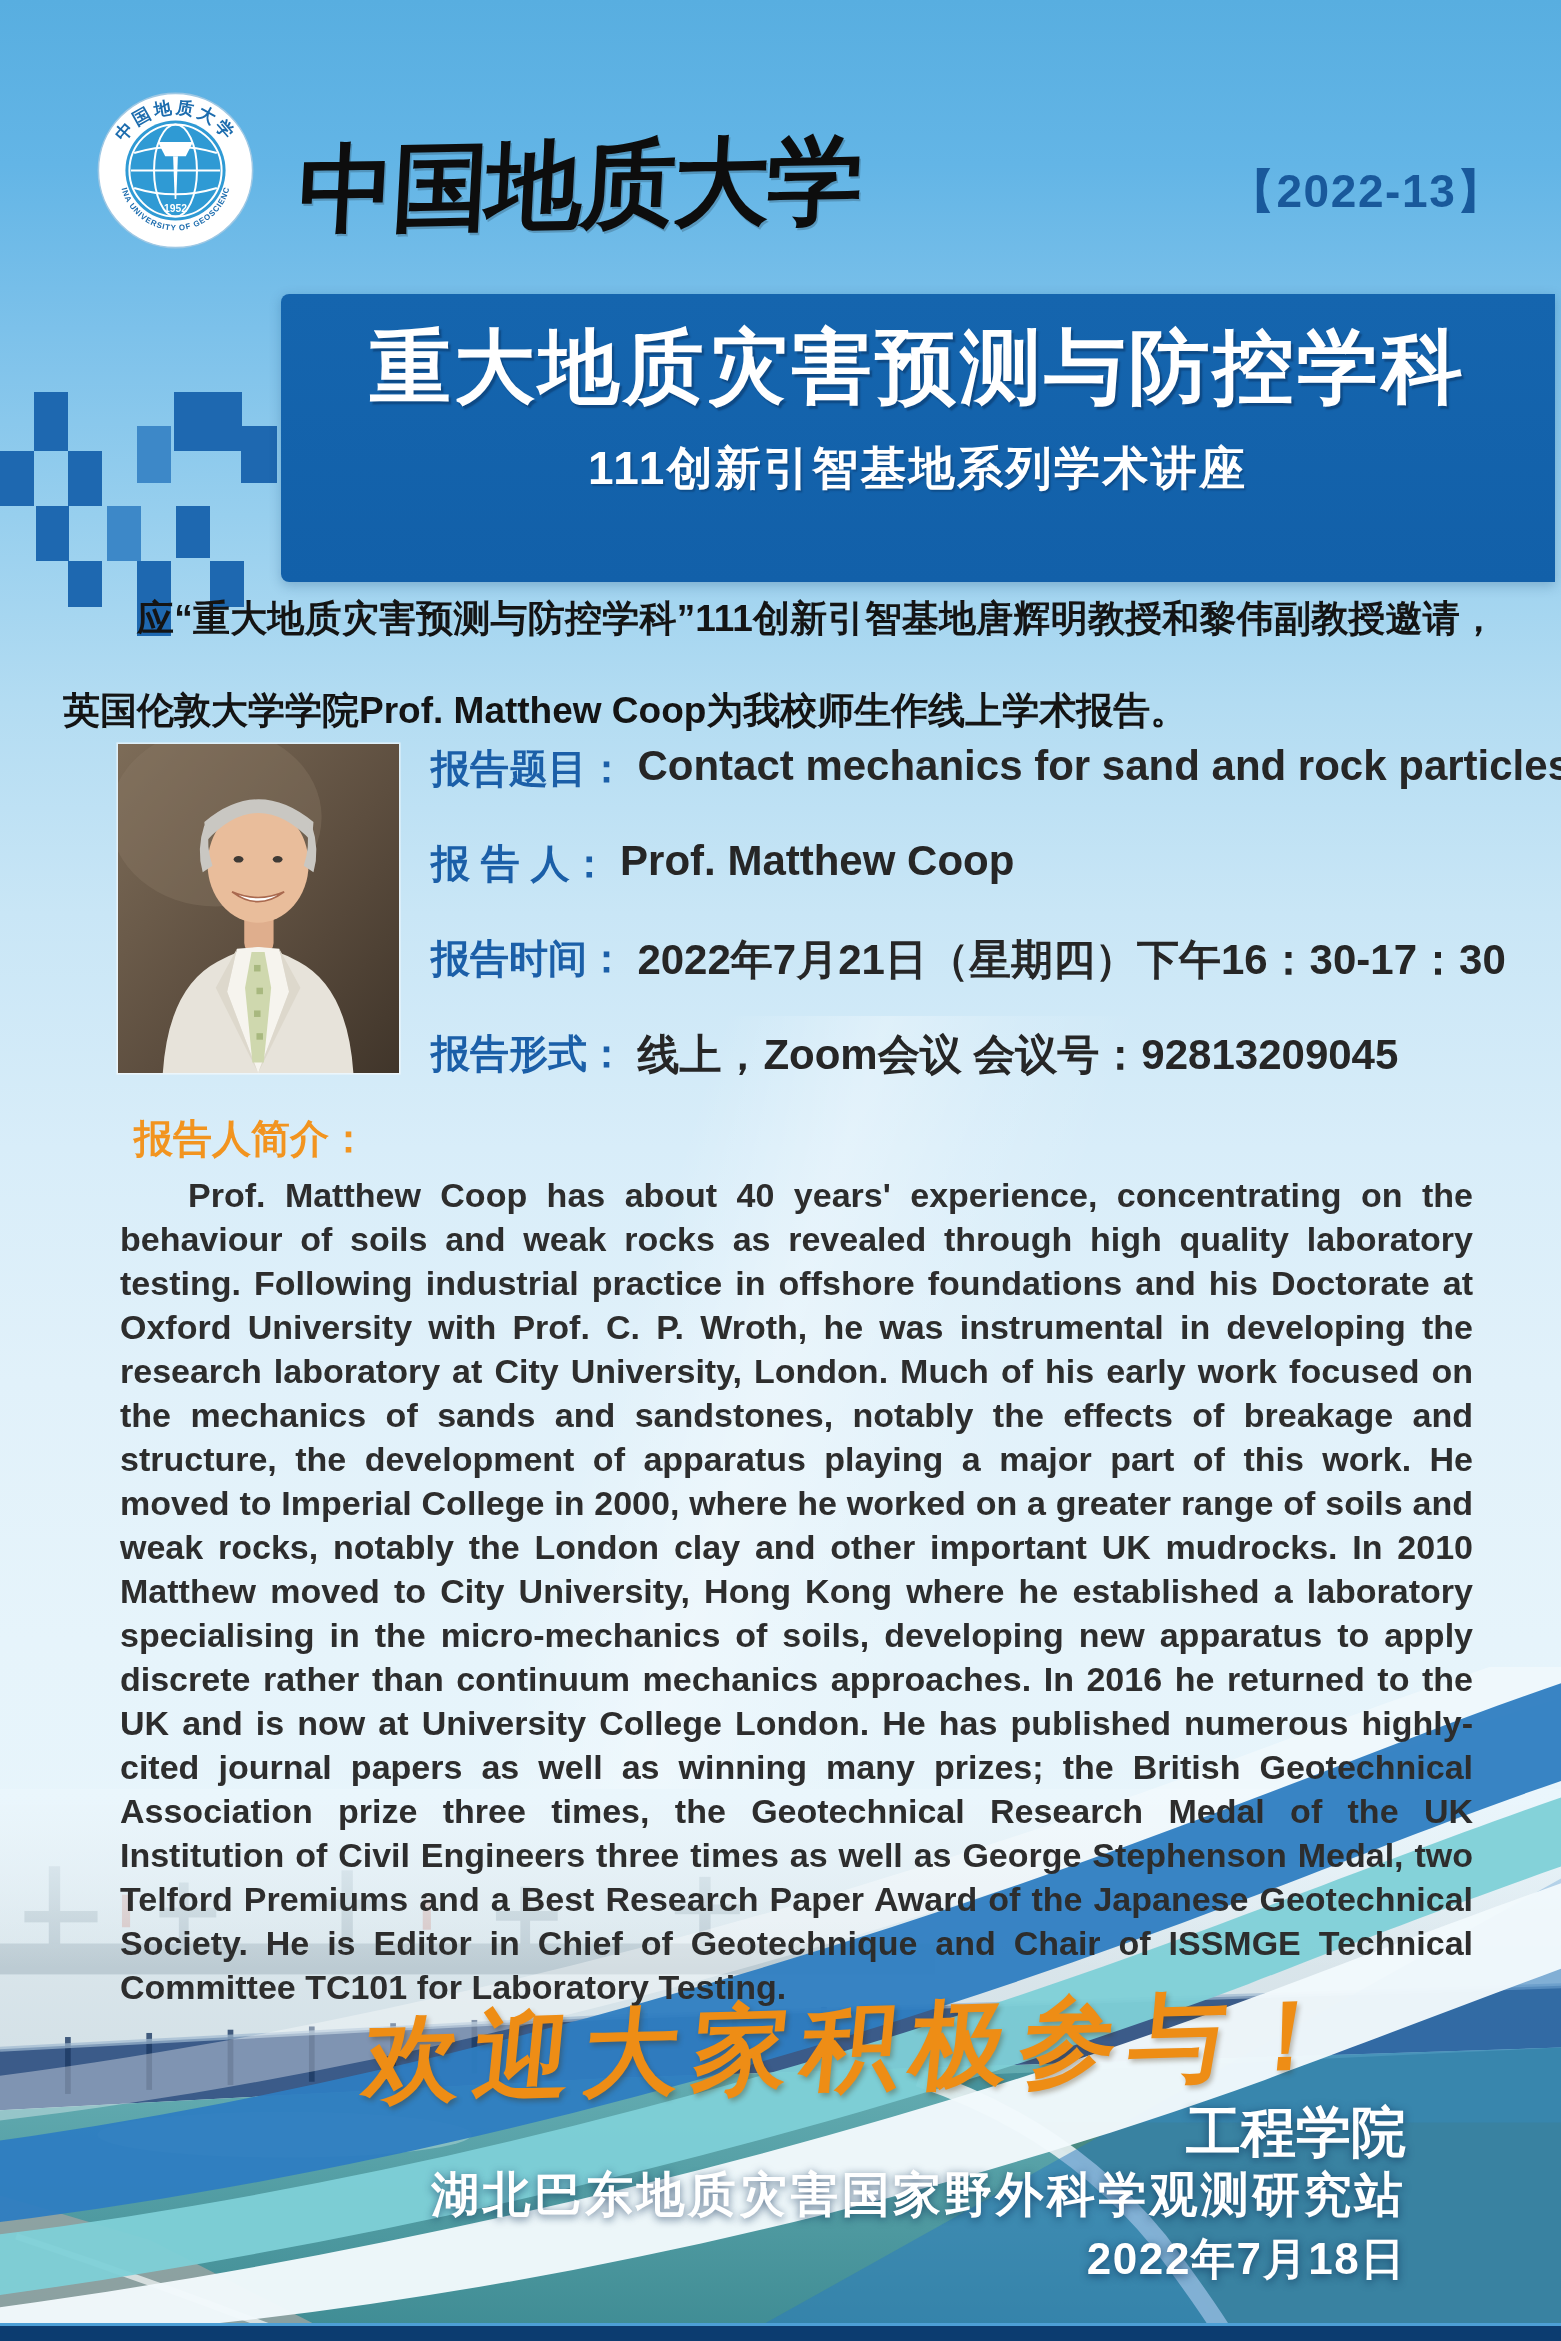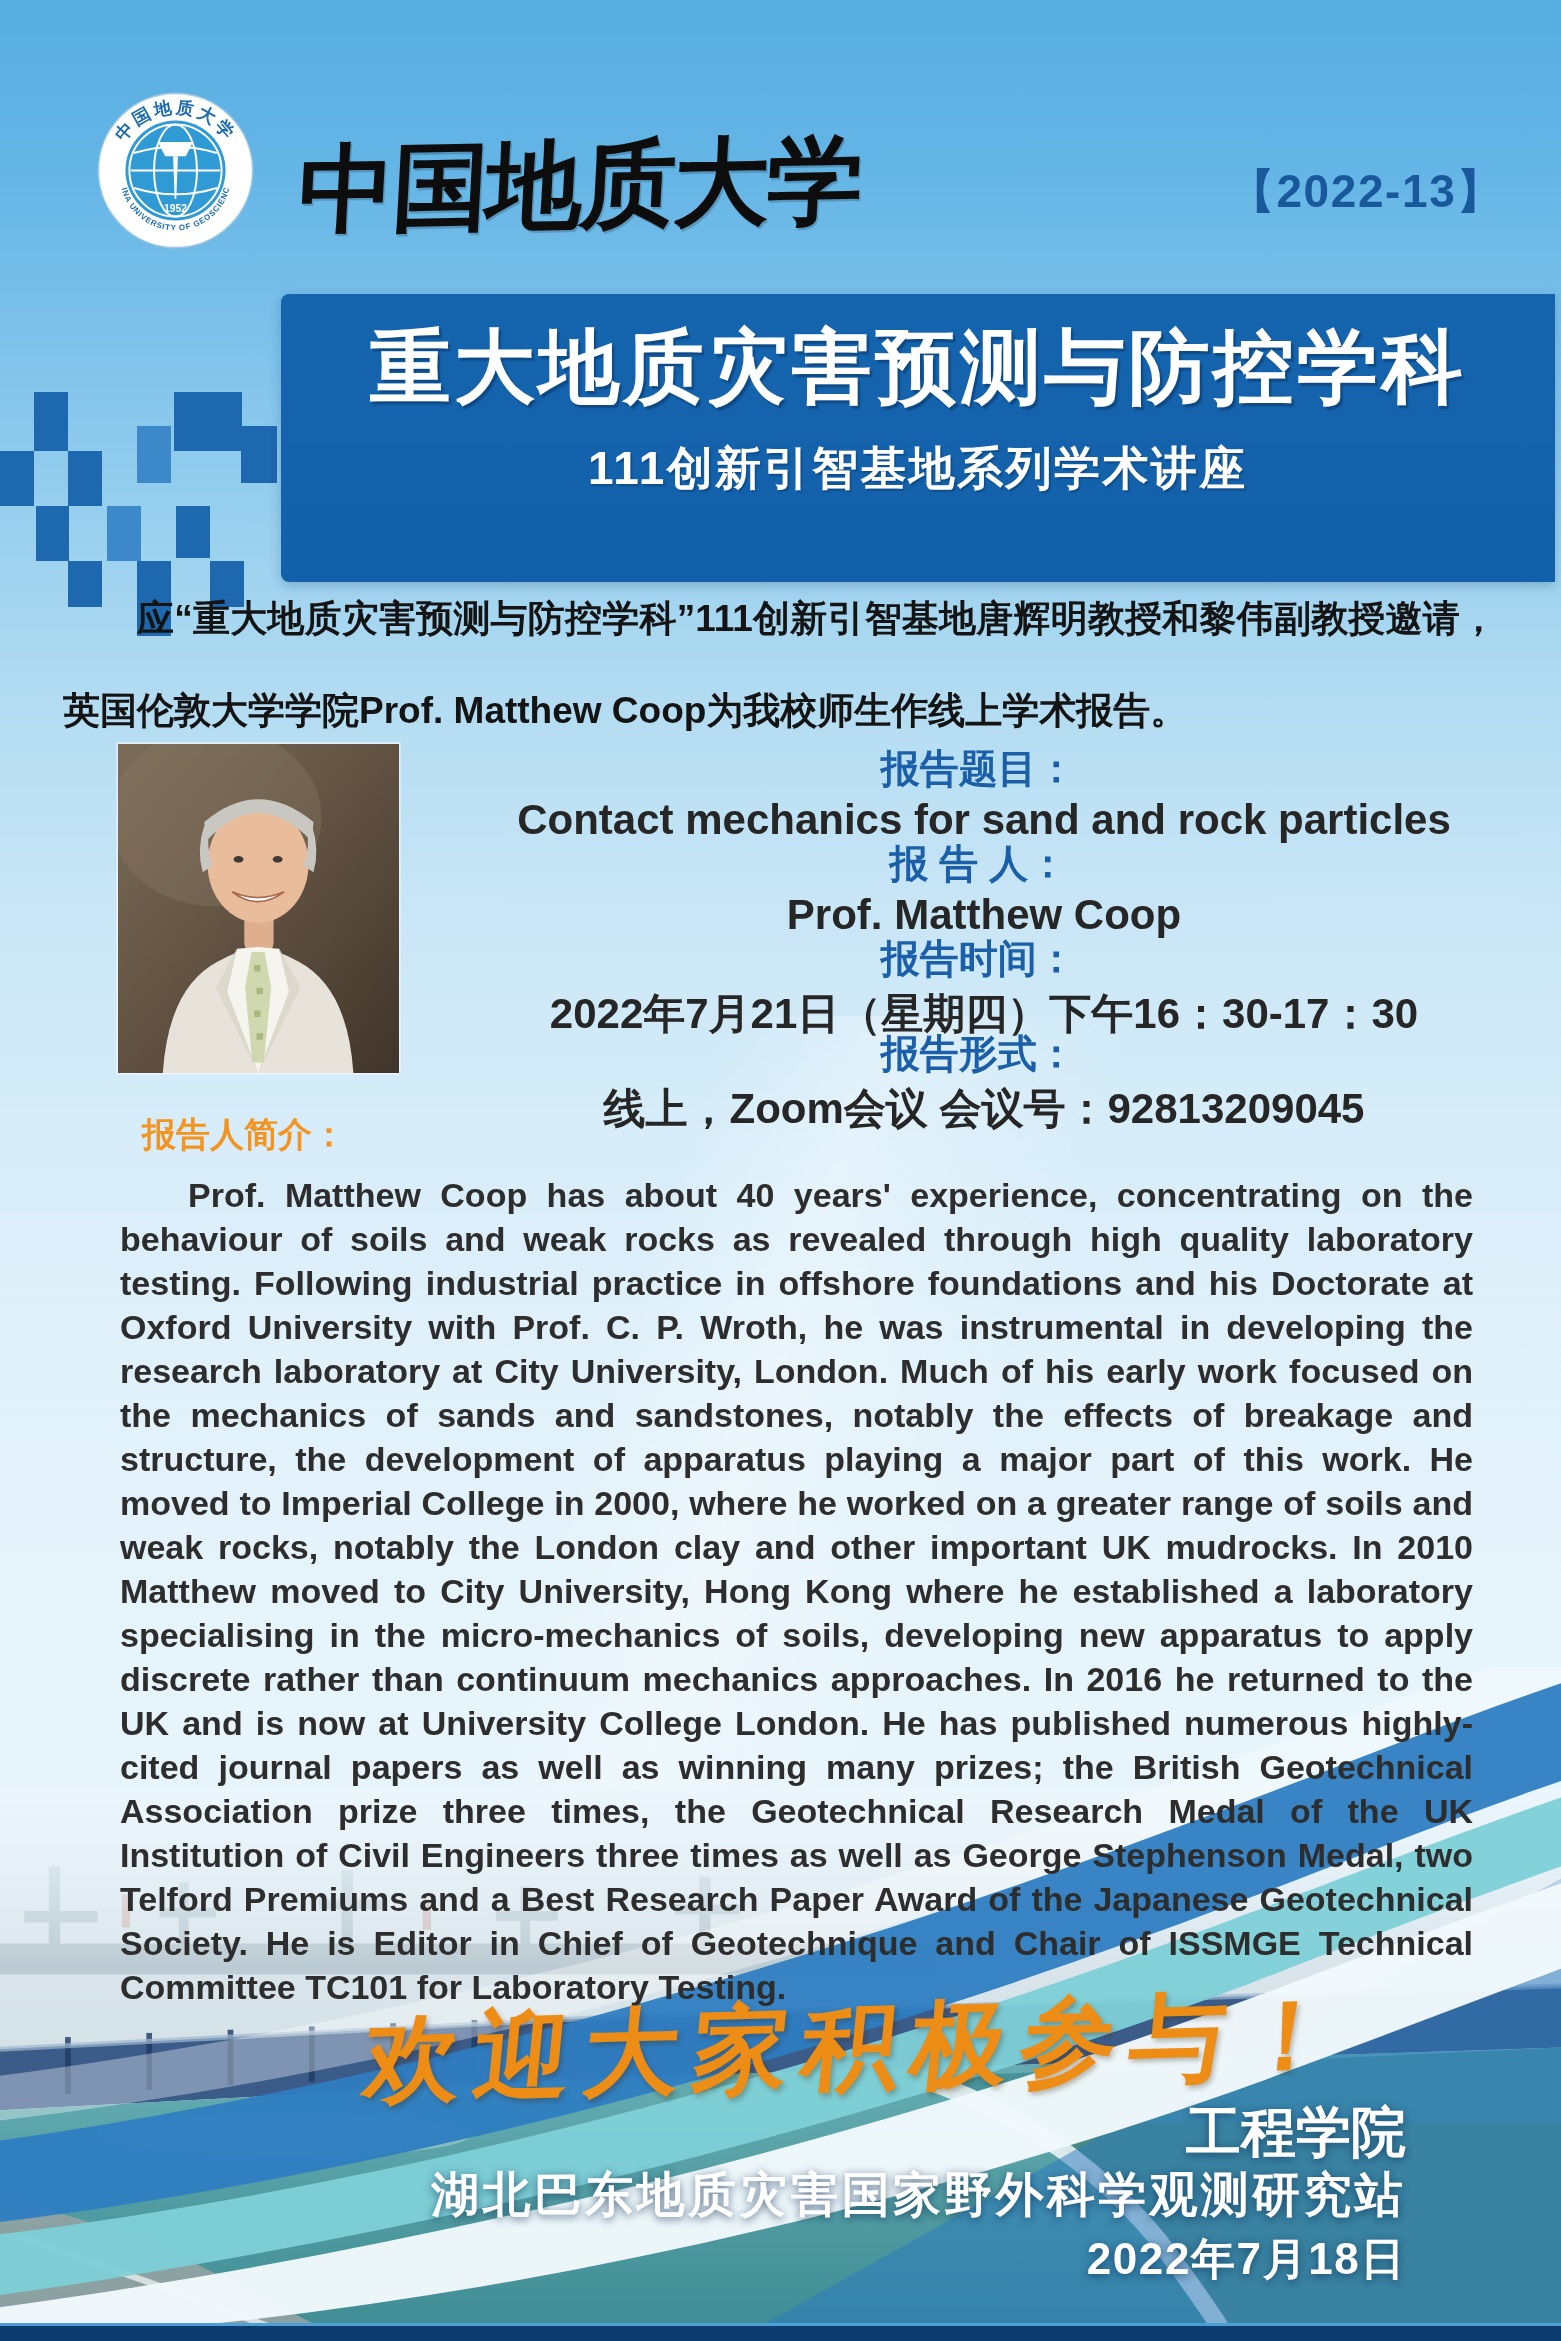--- a/index.html
+++ b/index.html
@@ -68,28 +68,28 @@
     font-size: 37px; font-weight: bold; color: #141414;
     line-height: 92px; text-indent: 2em; text-align: justify;
   }
 
   
   .photo {
     position: absolute; left: 118px; top: 744px; width: 281px; height: 329px;
     z-index: 2; box-shadow: 0 0 0 1.6px rgba(255,255,255,0.55);
   }
   .details { position: absolute; left: 431px; top: 742px; width: 1106px; z-index: 2; }
-  .details .row { height: 95px; display: flex; align-items: center; flex-direction: column; }
+  .details .row { height: 95px; display: flex; align-items: flex-start; }
   .details .lbl { font-size: 39px; font-weight: bold; color: #1b5fa8; white-space: nowrap; margin-right: 11.4px; }
   .details .val { font-size: 42px; font-weight: bold; color: #262626; white-space: nowrap; }
 
   
   .bio-heading {
-    position: absolute; left: 142px; top: 1112px; z-index: 2;
-    font-size: 34px; font-weight: bold; color: #f2941f;
+    position: absolute; left: 134px; top: 1112px; z-index: 2;
+    font-size: 39px; font-weight: bold; color: #f2941f;
   }
   .bio {
     position: absolute; left: 120px; top: 1173px; width: 1353px; z-index: 2;
     font-size: 34px; font-weight: bold; color: #2d2d2d;
     line-height: 44px; text-align: justify; text-indent: 2em;
   }
 
   
   .scene { position: absolute; left: 0; top: 1667px; width: 1561px; height: 675px; z-index: 1; }
 

